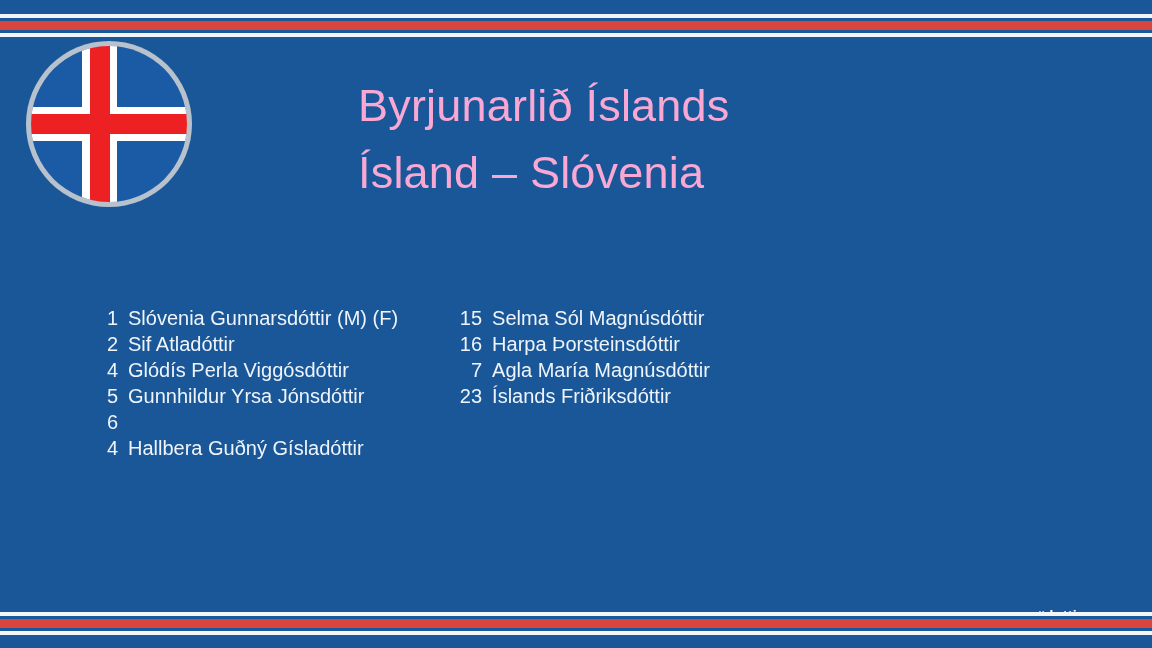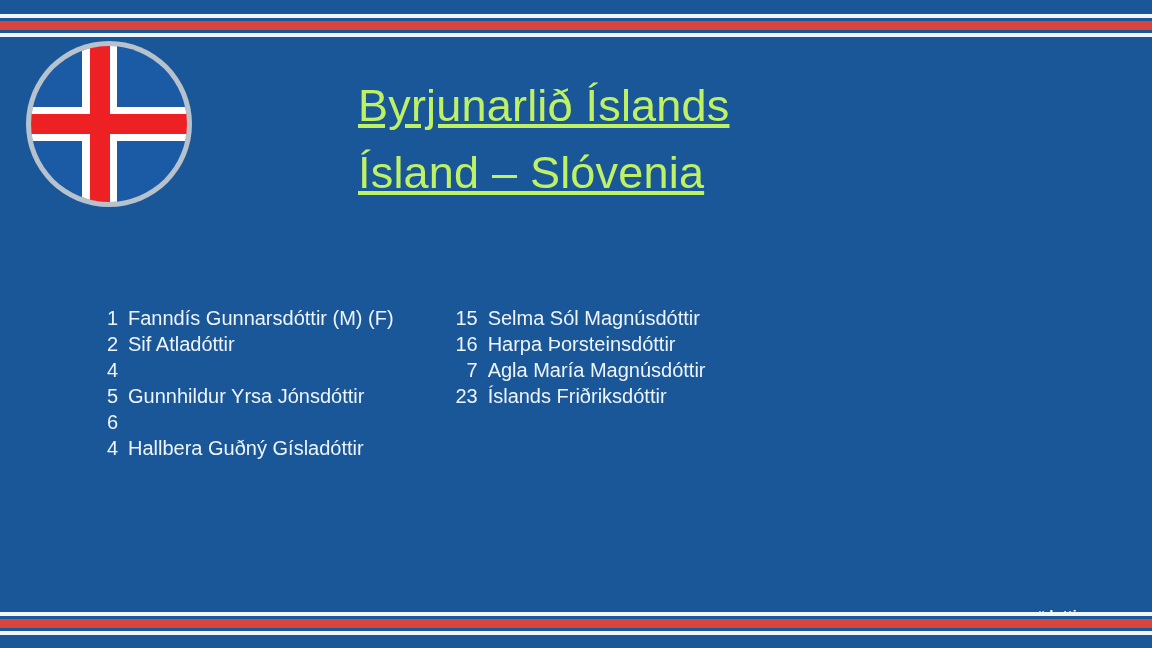--- a/index.html
+++ b/index.html
@@ -88,22 +88,21 @@
     height: 13%;
     width: 104%;
     background: #ed2024;
   }
 
   
   .title-block {
     position: absolute;
     left: 358px;
     top: 72px;
-    color: #bef264;
-    text-decoration: underline;
+    color: #f9a8d4;
   }
   .title-line {
     font-size: 45px;
     line-height: 67px;
     font-weight: 400;
     letter-spacing: 0.2px;
     white-space: nowrap;
   }
 
   
@@ -171,28 +170,29 @@
   <div class="title-block">
     <div class="title-line">Byrjunarlið Íslands</div>
     <div class="title-line">Ísland – Slóvenia</div>
   </div>
 
   <div class="roster">
 
     <div class="roster-col">
       <div class="player-row">
         <span class="player-num">1</span>
-        <span class="player-name">Fanndís Gunnarsdóttir (M) (F)</span>
+        <span class="player-name">Slóvenia Gunnarsdóttir (M) (F)</span>
       </div>
       <div class="player-row">
         <span class="player-num">2</span>
         <span class="player-name">Sif Atladóttir</span>
       </div>
       <div class="player-row">
         <span class="player-num">4</span>
+        <span class="player-name">Glódís Perla Viggósdóttir</span>
       </div>
       <div class="player-row">
         <span class="player-num">5</span>
         <span class="player-name">Gunnhildur Yrsa Jónsdóttir</span>
       </div>
       <div class="player-row">
         <span class="player-num">6</span>
       </div>
       <div class="player-row">
         <span class="player-num">4</span>

